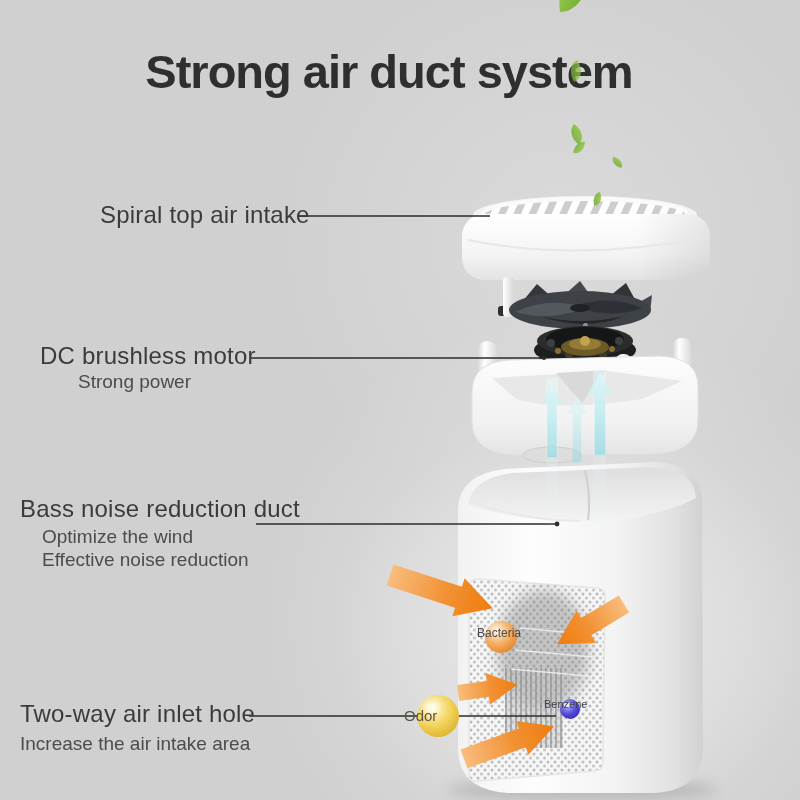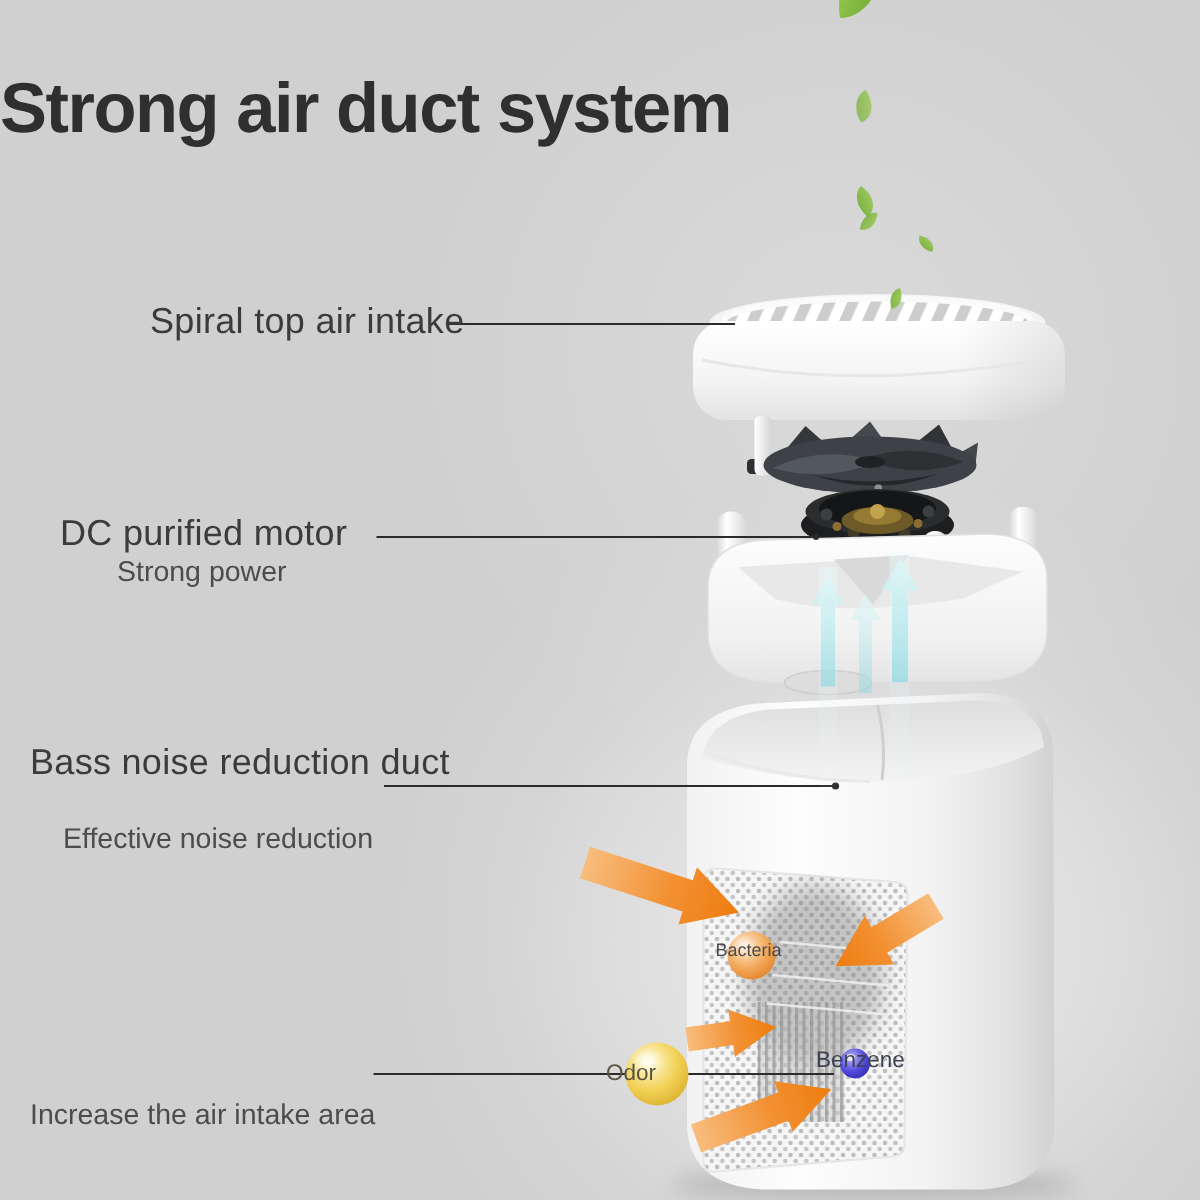--- a/index.html
+++ b/index.html
@@ -6,29 +6,29 @@
   .stage{
     position:relative;width:800px;height:800px;overflow:hidden;
     background:
       radial-gradient(circle 430px at 570px 620px, #e2e2e2 0%, rgba(226,226,226,0) 72%),
       radial-gradient(circle 380px at 560px 240px, #dadada 0%, rgba(218,218,218,0) 75%),
       #d0d0d0;
     font-family:"Liberation Sans", sans-serif;
   }
   .title{
     position:absolute;left:0;top:44px;width:778px;z-index:1;
-    text-align:left;font-size:47px;font-weight:700;color:#2f2f2f;letter-spacing:-1px;
+    text-align:center;font-size:47px;font-weight:700;color:#2f2f2f;letter-spacing:-1px;
   }
   svg.device{position:absolute;left:0;top:0;z-index:2;pointer-events:none;}
   .callout-label{position:absolute;z-index:3;font-size:24px;font-weight:500;color:#3b3b3b;letter-spacing:.2px;}
   .callout-sub{position:absolute;z-index:3;font-size:19px;font-weight:400;color:#4c4c4c;}
   .bubble-label{position:absolute;z-index:3;font-weight:500;color:#4a4a4a;}
   .bl-bacteria{left:477px;top:626px;font-size:12px;}
   .bl-odor{left:404px;top:707px;font-size:15px;color:#5c5443;}
-  .bl-benzene{left:544px;top:698px;font-size:15px;color:#3e4150;}
+  .bl-benzene{left:544px;top:698px;font-size:11px;color:#3e4150;}
 </style>
 </head>
 <body>
 
 <div class="stage">
 
   <div class="title">Strong air duct system</div>
 
   <svg class="device" width="800" height="800" viewBox="0 0 800 800">
     <defs>
@@ -239,25 +239,27 @@
       <use href="#leaf" transform="translate(577,60) rotate(115) scale(1.1)" opacity=".75"></use>
       <use href="#leaf" transform="translate(574,124) rotate(95) scale(1.05)" opacity=".9"></use>
       <use href="#leaf" transform="translate(585,142) rotate(155) scale(.8)" opacity=".85"></use>
       <use href="#leaf" transform="translate(613,157) rotate(70) scale(.7)" opacity=".9"></use>
       <use href="#leaf" transform="translate(600,192) rotate(130) scale(.75)" opacity=".9"></use>
     </g>
   </svg>
 
   <div class="callout-label" style="left:100px;top:201px">Spiral top air intake</div>
 
-  <div class="callout-label" style="left:40px;top:342px">DC purified motor</div>
+  <div class="callout-label" style="left:40px;top:342px">DC brushless motor</div>
   <div class="callout-sub" style="left:78px;top:371px">Strong power</div>
 
   <div class="callout-label" style="left:20px;top:495px">Bass noise reduction duct</div>
+  <div class="callout-sub" style="left:42px;top:526px">Optimize the wind</div>
   <div class="callout-sub" style="left:42px;top:549px">Effective noise reduction</div>
 
+  <div class="callout-label" style="left:20px;top:700px">Two-way air inlet hole</div>
   <div class="callout-sub" style="left:20px;top:733px">Increase the air intake area</div>
 
   <div class="bubble-label bl-bacteria">Bacteria</div>
   <div class="bubble-label bl-odor">Odor</div>
   <div class="bubble-label bl-benzene">Benzene</div>
 
 </div>
 
 </body></html>

